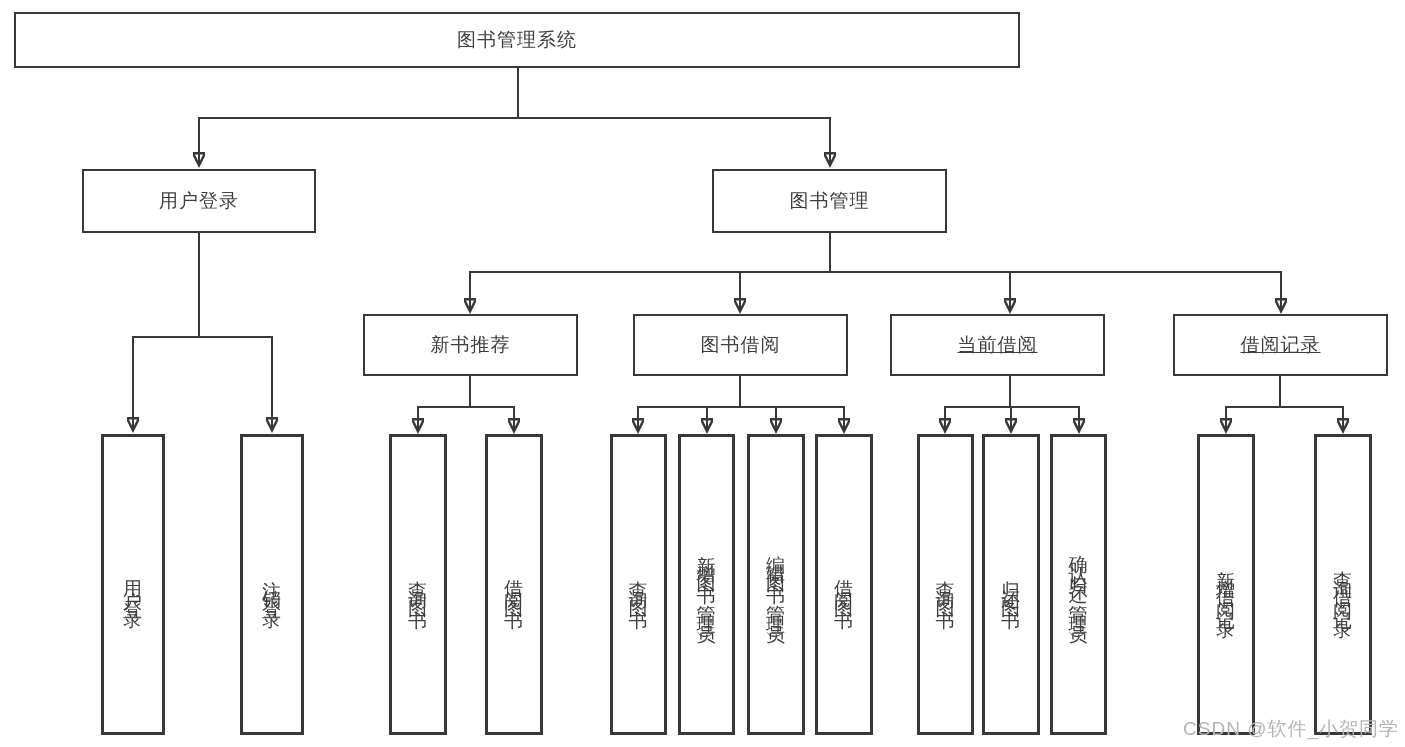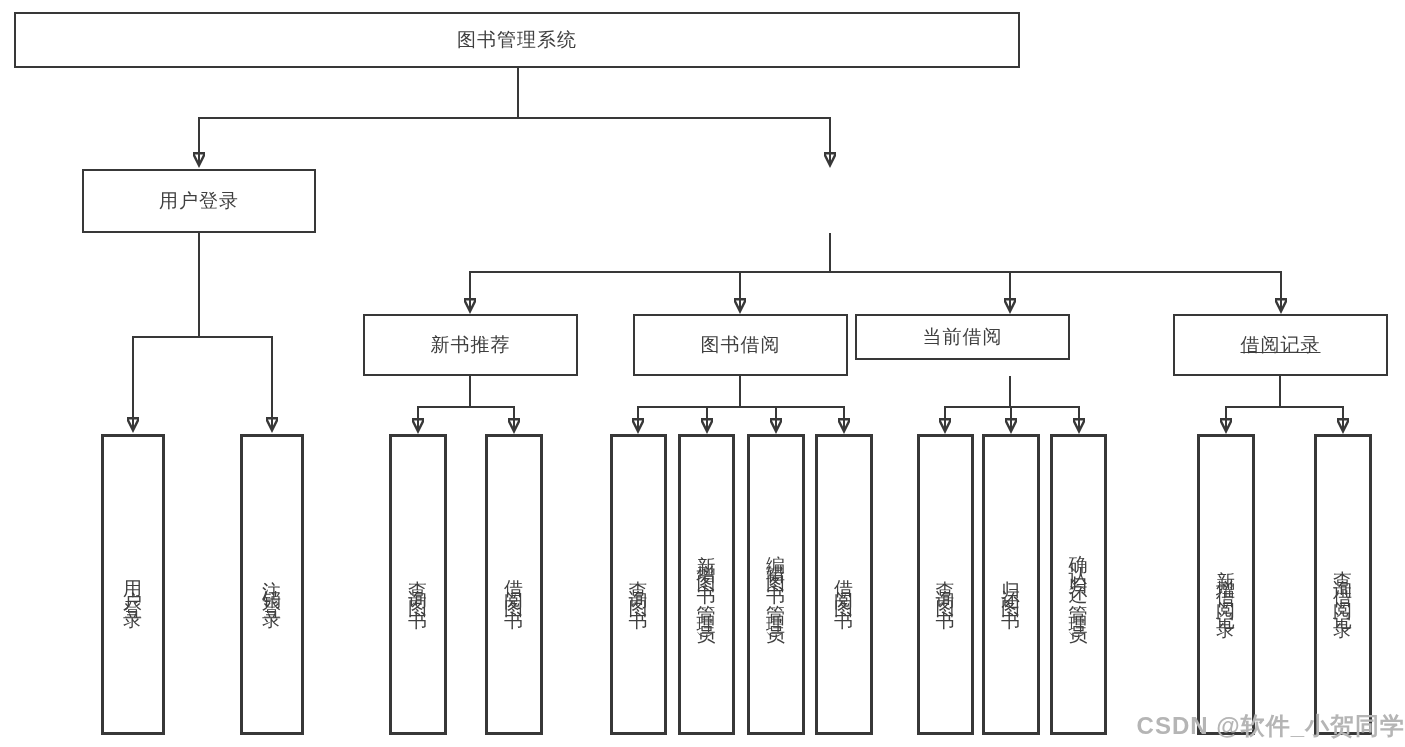--- a/index.html
+++ b/index.html
@@ -29,28 +29,27 @@
   .box.v{
     writing-mode:vertical-rl;
     text-orientation:mixed;
     letter-spacing:10px;
     border-width:3px;
     line-height:1;
     text-align:center;
   }
   .watermark{
     position:absolute;
-    right:0;
+    right:6px;
     bottom:5px;
-    font-size:24px;
+    font-size:19px;
     letter-spacing:1px;
     color:var(--wm);
     z-index:10;
     white-space:nowrap;
-    font-weight:bold;
   }
 </style>
 </head>
 <body>
 
 <div class="stage">
 
   <svg class="connectors" viewBox="0 0 1405 747">
     <defs>
       <marker id="arrow" viewBox="0 0 10 10" refX="9" refY="5" markerWidth="9" markerHeight="6" orient="auto">
@@ -109,24 +108,25 @@
       <path d="M1280,376 V407"></path>
       <path d="M1225,407 H1344"></path>
       <path d="M1226,407 V430" marker-end="url(#arrow)"></path>
       <path d="M1343,407 V430" marker-end="url(#arrow)"></path>
     </g>
   </svg>
 
   <div class="box" style="left:14px;top:12px;width:1006px;height:56px;">图书管理系统</div>
 
   <div class="box" style="left:82px;top:169px;width:234px;height:64px;">用户登录</div>
+  <div class="box" style="left:712px;top:169px;width:235px;height:64px;">图书管理</div>
 
   <div class="box" style="left:633px;top:314px;width:215px;height:62px;">图书借阅</div>
   <div class="box" style="left:363px;top:314px;width:215px;height:62px;">新书推荐</div>
-  <div class="box" style="left:855px;top:314px;width:215px;height:46px;">当前借阅</div>
+  <div class="box" style="left:890px;top:314px;width:215px;height:62px;text-decoration:underline;">当前借阅</div>
   <div class="box" style="left:1173px;top:314px;width:215px;height:62px;text-decoration:underline;">借阅记录</div>
 
   <div class="box v" style="left:101px;top:434px;width:64px;height:301px;">用户登录</div>
   <div class="box v" style="left:240px;top:434px;width:64px;height:301px;">注销登录</div>
 
   <div class="box v" style="left:389px;top:434px;width:58px;height:301px;">查询图书</div>
   <div class="box v" style="left:485px;top:434px;width:58px;height:301px;">借阅图书</div>
 
   <div class="box v" style="left:610px;top:434px;width:57px;height:301px;">查询图书</div>
   <div class="box v" style="left:678px;top:434px;width:57px;height:301px;">新增图书（管理员）</div>

